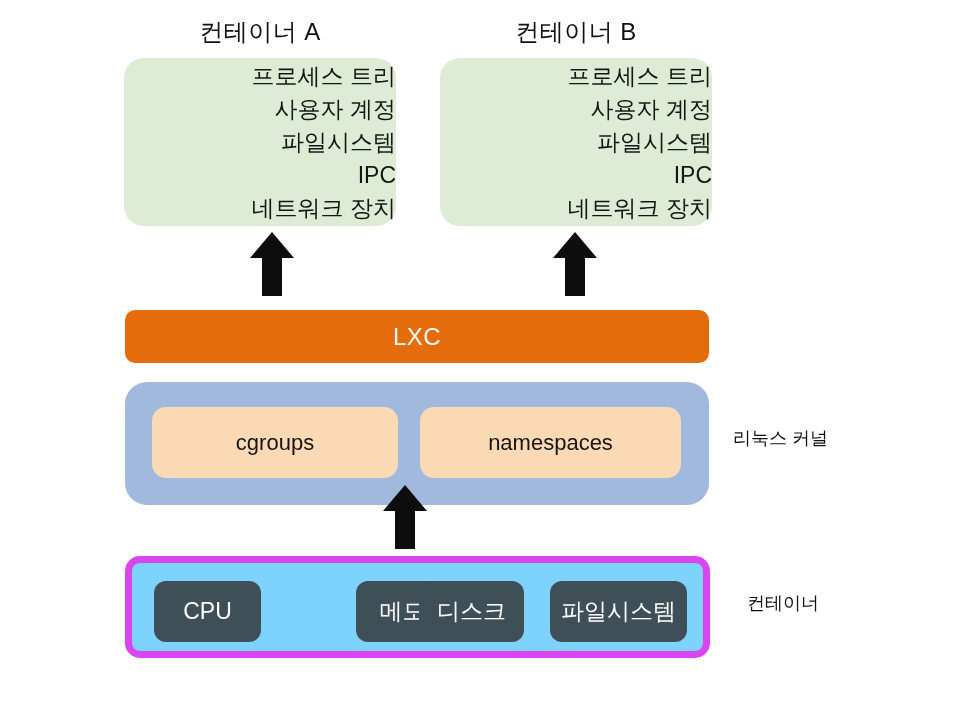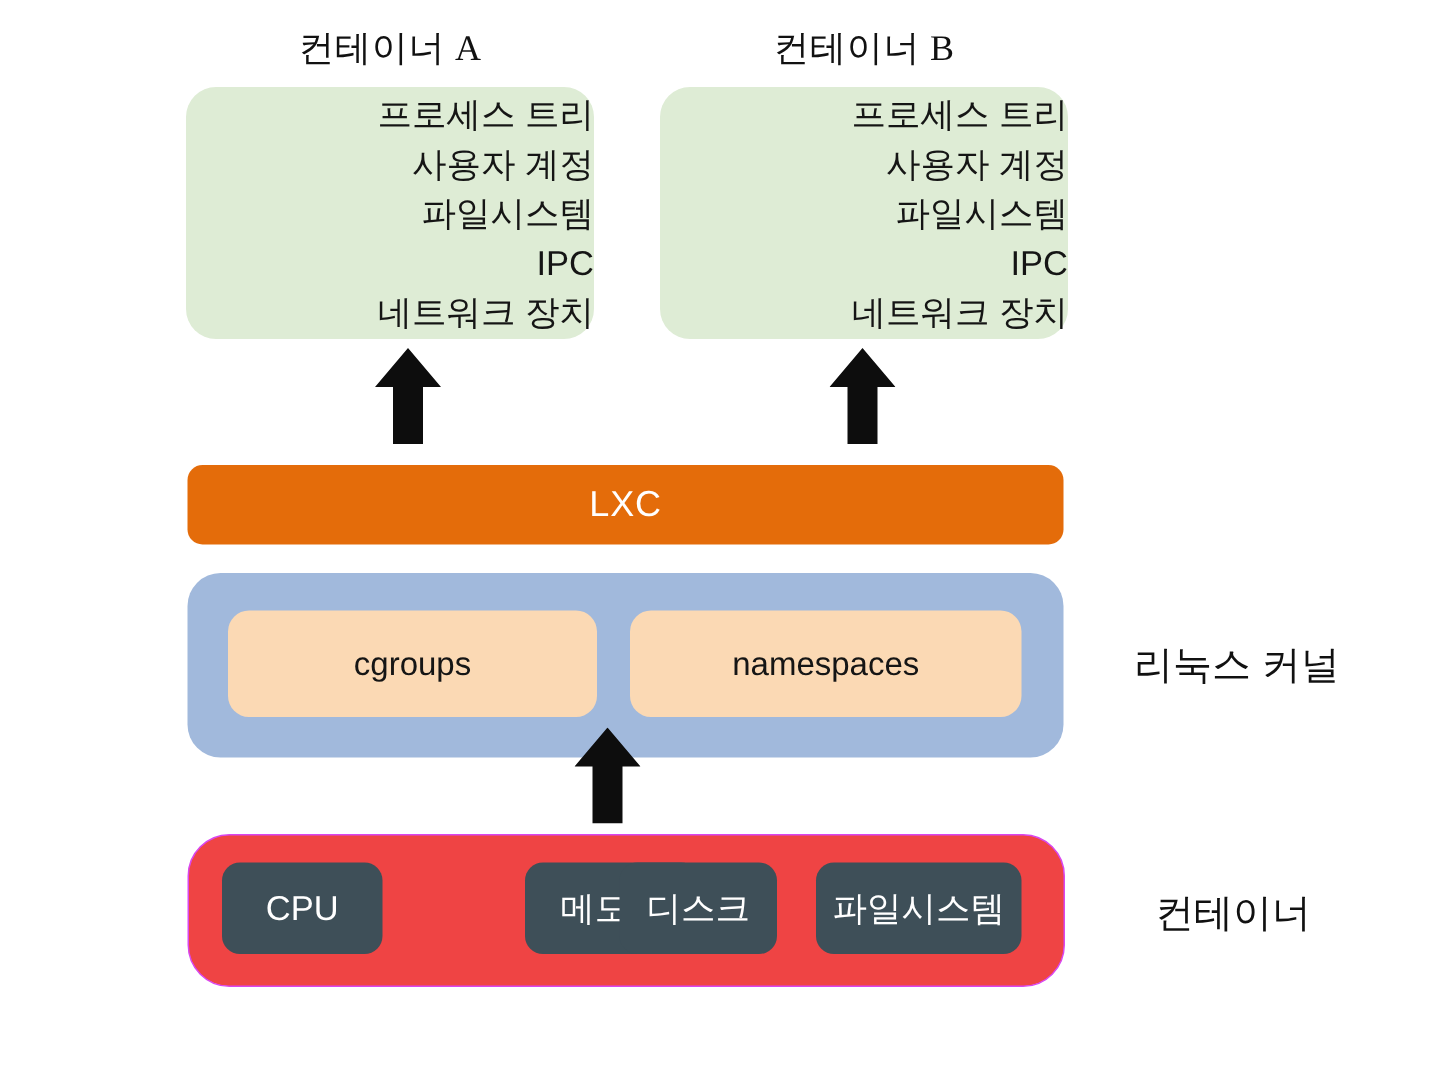--- a/index.html
+++ b/index.html
@@ -18,21 +18,20 @@
   .abs { position: absolute; }
 
   
   .ctitle {
     width: 272px;
     top: 16px;
     text-align: center;
     font-size: 24px;
     color: #111111;
     letter-spacing: 0.5px;
-    font-family: Liberation Serif, serif;
   }
   .ctitle-a { left: 124px; }
   .ctitle-b { left: 440px; }
 
   
   .greenbox {
     width: 272px;
     height: 168px;
     top: 58px;
     background: #deecd5;
@@ -98,23 +97,23 @@
   }
   .peach-cgroups { left: 27px; width: 246px; }
   .peach-ns { left: 295px; width: 261px; }
 
   
   .hwbox {
     left: 125px;
     top: 556px;
     width: 585px;
     height: 102px;
-    background: #ef4444;
-    border: 1px solid #d946ef;
-    border-radius: 28px;
+    background: #7dd3fc;
+    border: 7px solid #d946ef;
+    border-radius: 15px;
     box-sizing: border-box;
   }
   .hwitem {
     position: absolute;
     top: 18px;
     height: 61px;
     background: #3e4f58;
     border-radius: 12px;
     display: flex;
     justify-content: center;
@@ -123,24 +122,23 @@
     font-size: 23px;
     white-space: nowrap;
   }
   .hw-cpu { left: 22px; width: 107px; }
   .hw-mem { left: 176px; width: 116px; margin-left: 48px; }
   .hw-disk { left: 287px; width: 105px; }
   .hw-net { left: 418px; width: 137px; }
 
   
   .sidelabel {
-    font-size: 26px;
+    font-size: 18px;
     color: #111111;
     white-space: nowrap;
-    margin-left: 23px;
   }
   .sidelabel-kernel { left: 733px; top: 426px; }
   .sidelabel-hw { left: 747px; top: 591px; }
 </style>
 </head>
 <body>
 
 <div class="stage">
 
   <div class="abs ctitle ctitle-a">컨테이너 A</div>

